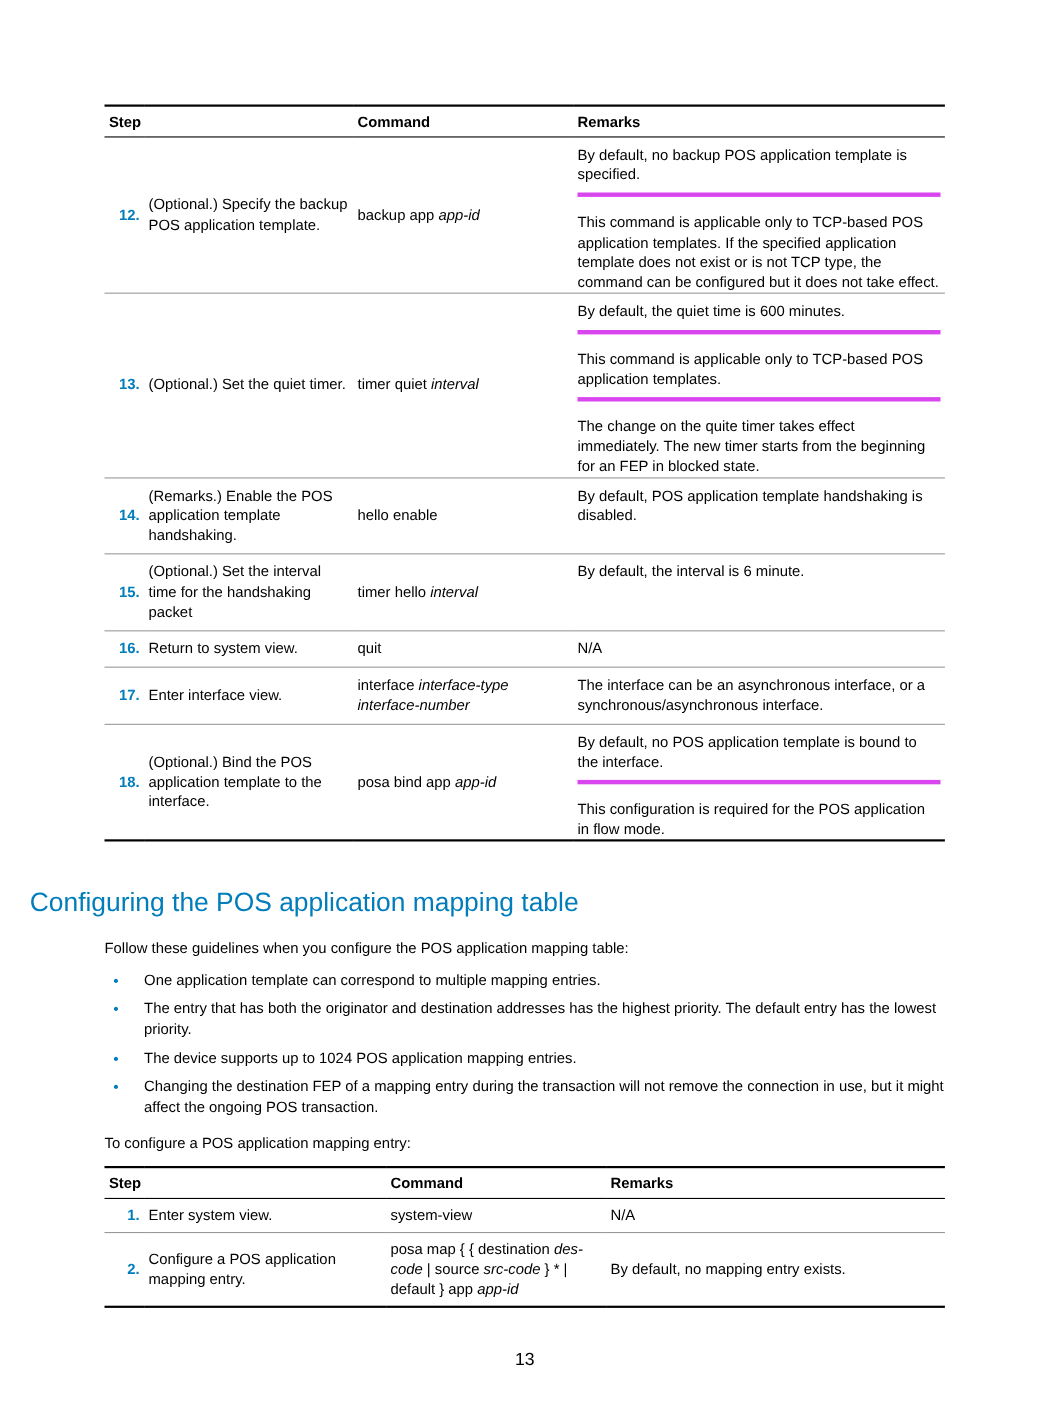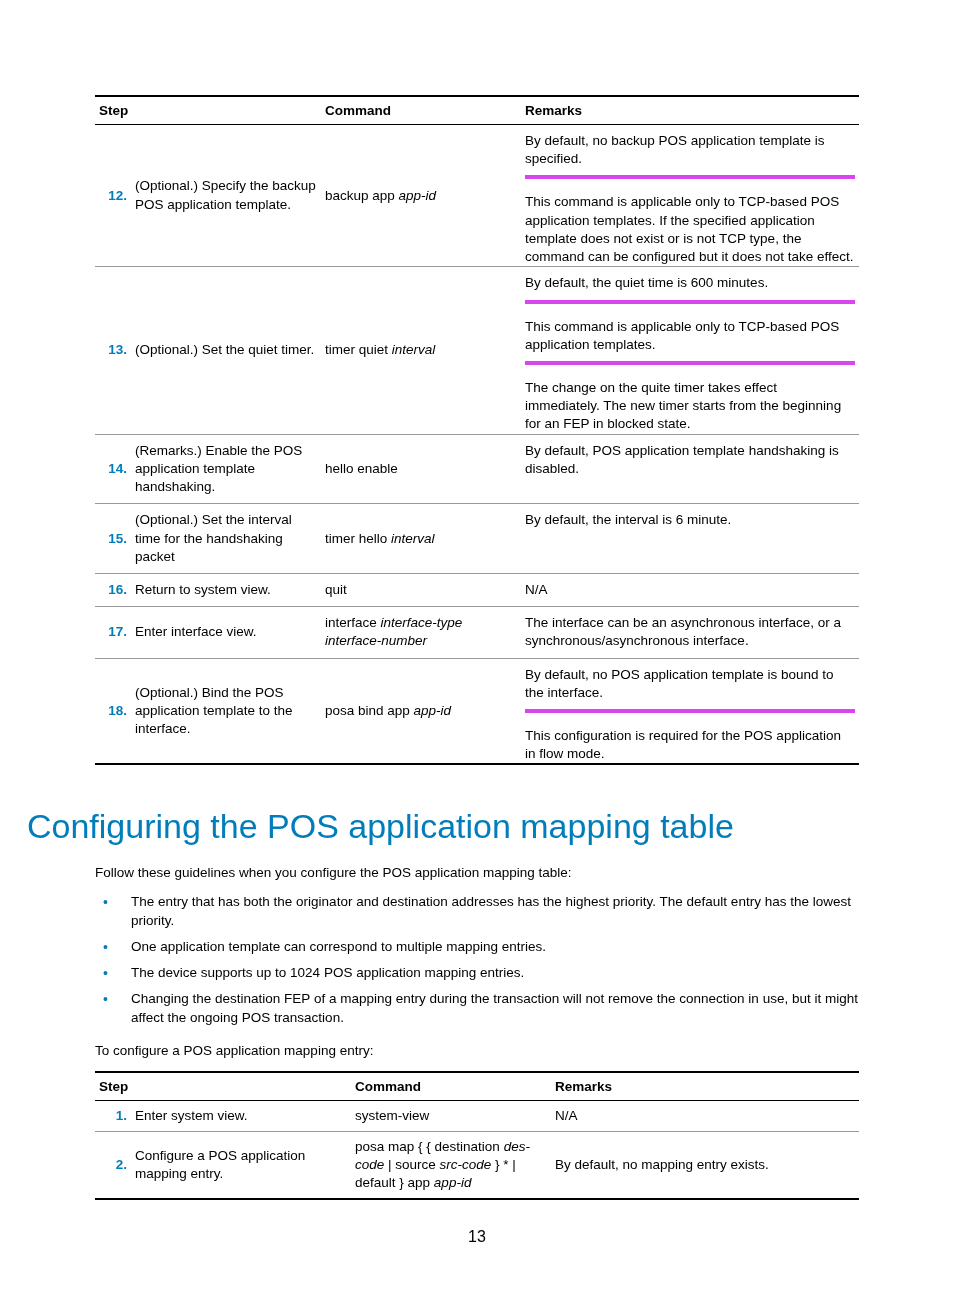--- a/index.html
+++ b/index.html
@@ -36,21 +36,21 @@
     .step-num {
       color: #007dba;
       font-weight: bold;
       text-align: right;
       white-space: nowrap;
       padding-right: 6px;
     }
     h2 {
       color: #007dba;
       font-weight: normal;
-      font-size: 34px;
+      font-size: 24px;
       margin: 42px 0 18px -68px;
     }
     .bodytext {
       margin-left: 0;
       line-height: 1.4;
       margin-bottom: 10px;
     }
     ul.bullets {
       list-style: none;
       margin: 0 0 14px 0;
@@ -182,22 +182,22 @@
         </td>
       </tr>
     </tbody>
 </table>
 
 <h2>Configuring the POS application mapping table</h2>
 
 <p class="bodytext">Follow these guidelines when you configure the POS application mapping table:</p>
 
 <ul class="bullets" id="bullets">
+    <li>One application template can correspond to multiple mapping entries.</li>
     <li>The entry that has both the originator and destination addresses has the highest priority. The default entry has the lowest priority.</li>
-    <li>One application template can correspond to multiple mapping entries.</li>
     <li>The device supports up to 1024 POS application mapping entries.</li>
     <li>Changing the destination FEP of a mapping entry during the transaction will not remove the connection in use, but it might affect the ongoing POS transaction.</li>
   </ul>
 
 <p class="bodytext">To configure a POS application mapping entry:</p>
 
 <table class="table2">
   <colgroup>
     <col style="width:36px">
       <col style="width:220px">

